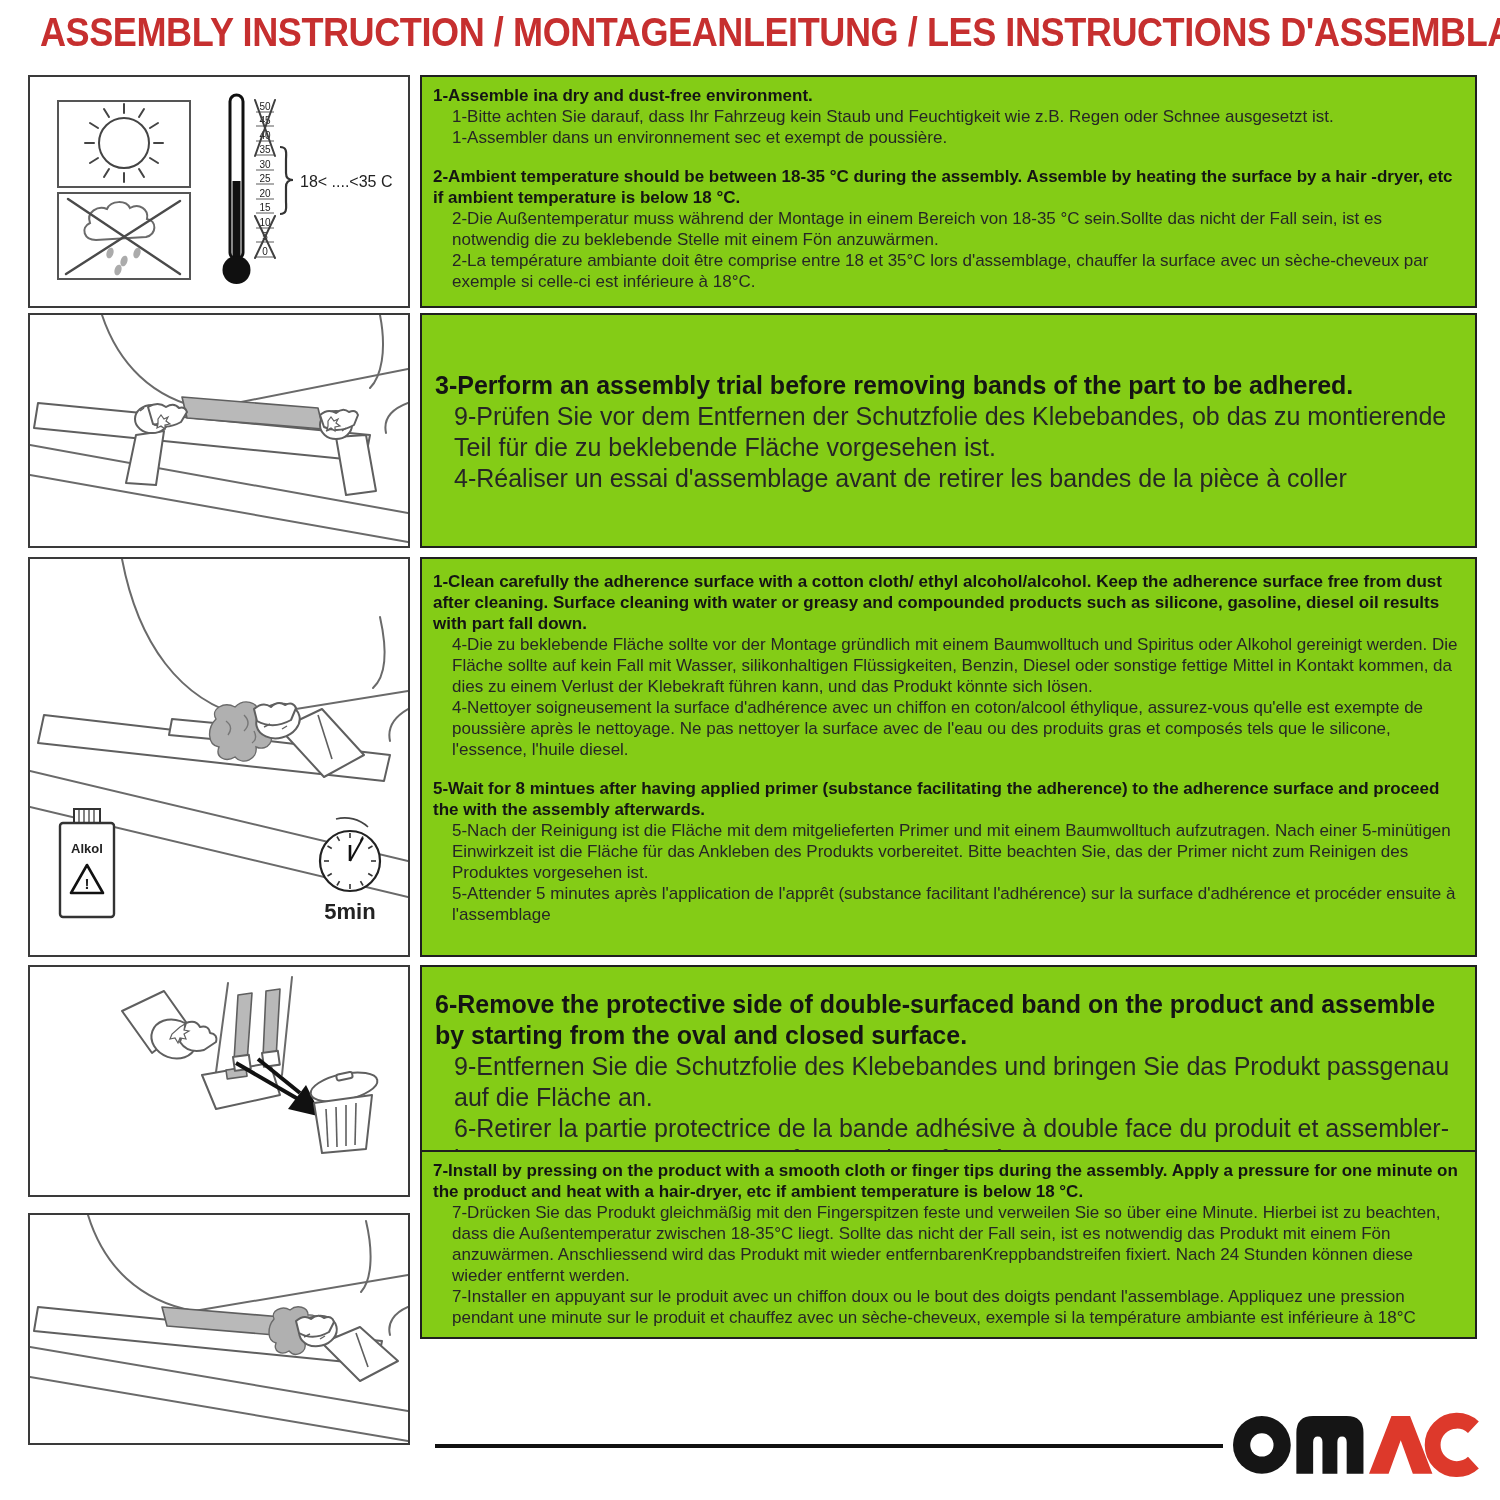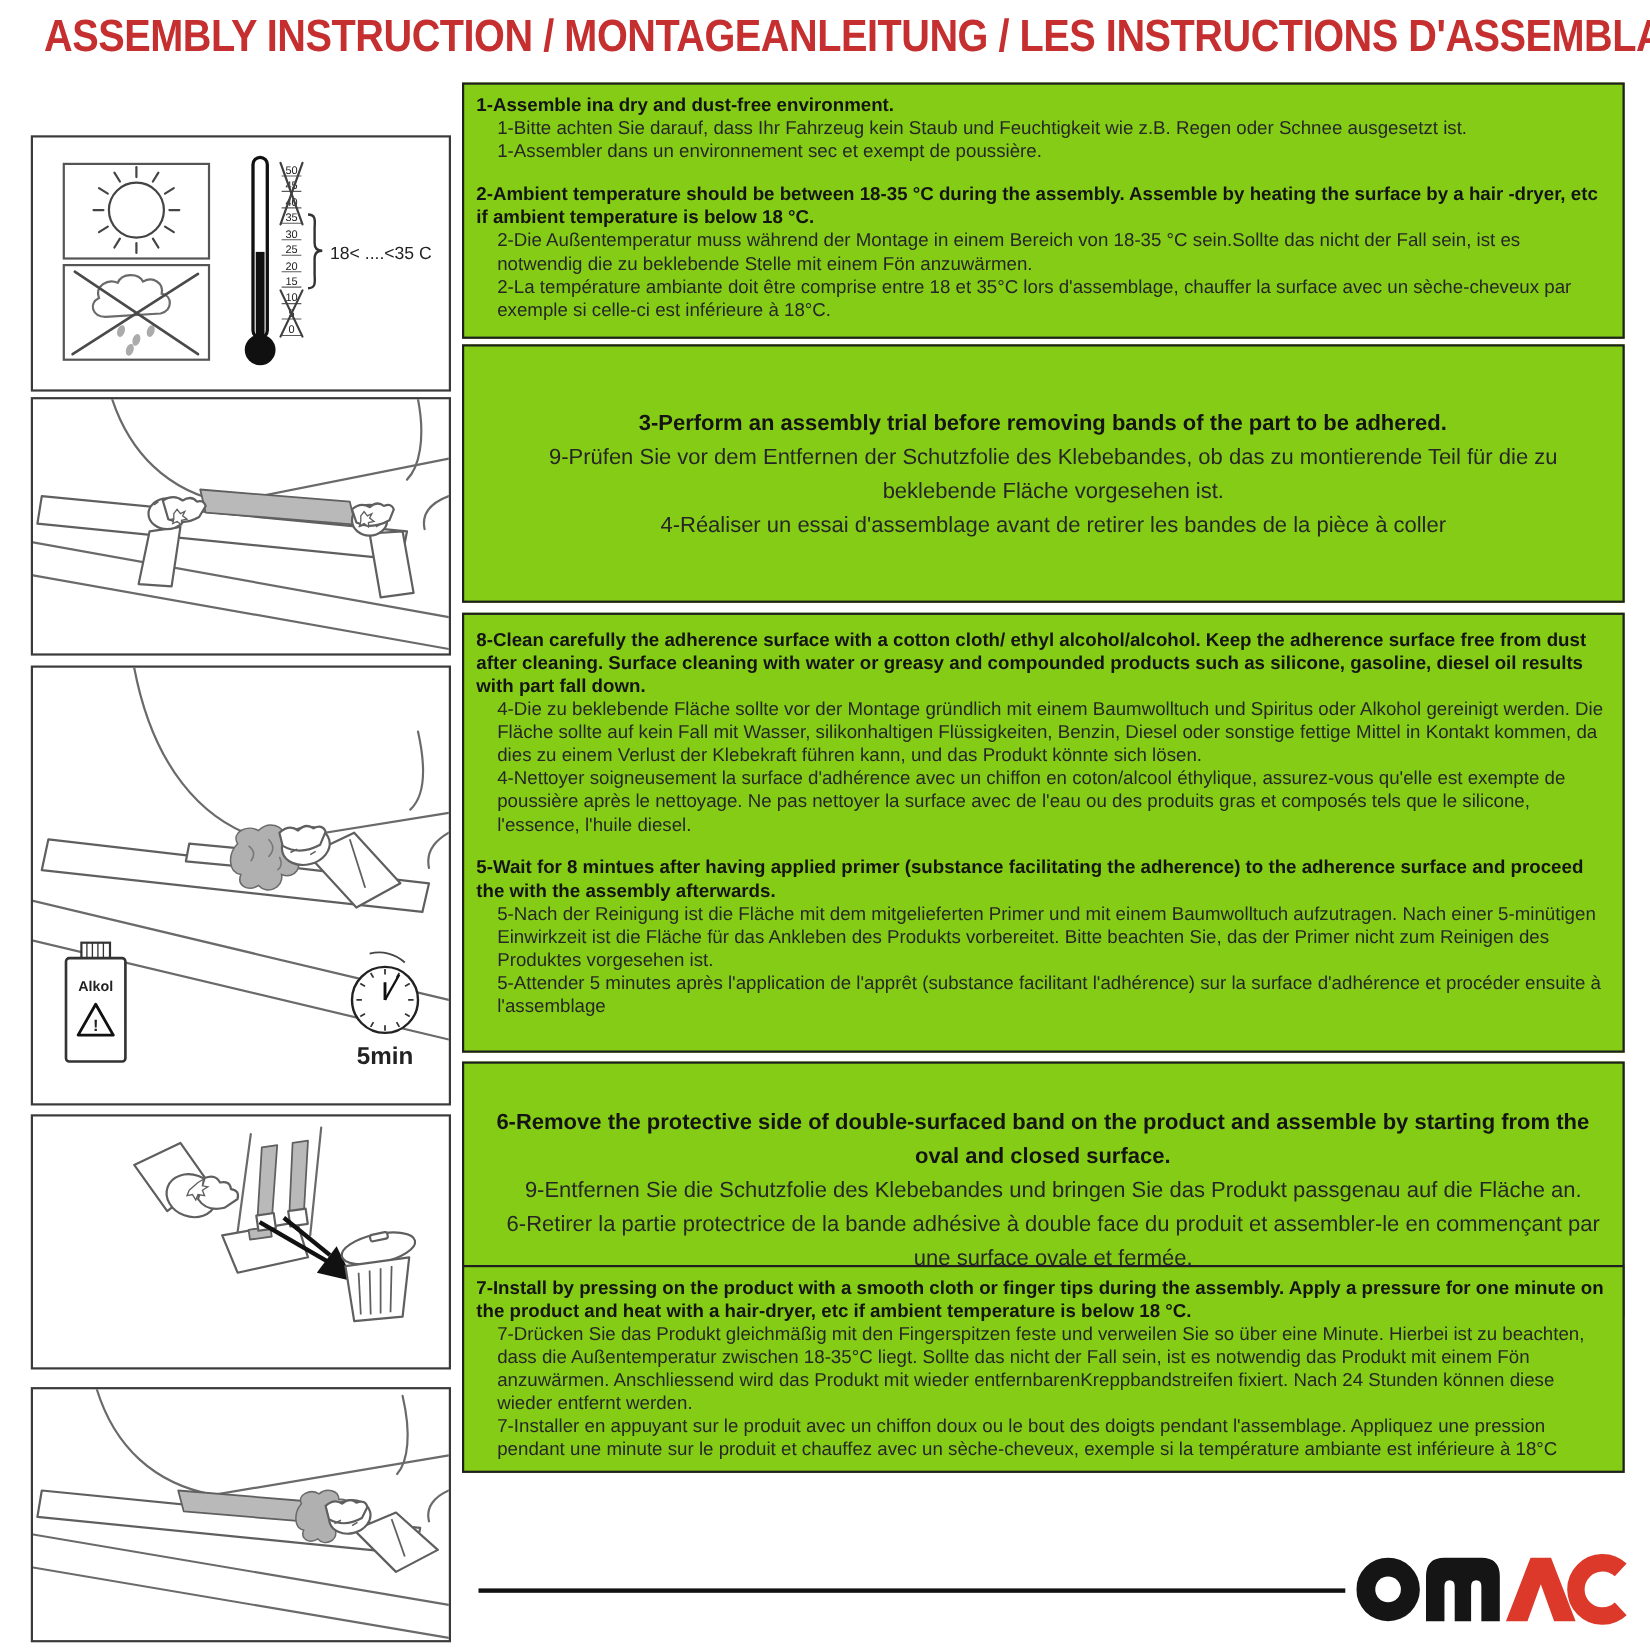--- a/index.html
+++ b/index.html
@@ -9,29 +9,29 @@
   #page-title{
     top:10px;left:40px;
     font-size:41px;font-weight:700;line-height:44px;
     white-space:nowrap;
     transform:scaleX(.88);transform-origin:left top;
     letter-spacing:-0.5px;
   }
   
   .illu-box{
     left:28px;width:382px;background:#fff;
-    border:2px solid #3a3a3a;box-sizing:border-box;margin-top:48px;
+    border:2px solid #3a3a3a;box-sizing:border-box;
   }
   .text-box{
     left:420px;width:1057px;background:#84cc16;
     border:2px solid #1f1f1f;box-sizing:border-box;
     padding:8px 14px 6px 11px;
   }
   .text-box.small{font-size:17px;line-height:21px;}
-  .text-box.large{font-size:20px;line-height:31px;display:flex;flex-direction:column;justify-content:center;padding-left:13px;text-align:center;}
+  .text-box.large{font-size:25px;line-height:31px;display:flex;flex-direction:column;justify-content:center;padding-left:13px;}
   .sec{margin:0 0 18px 0;}
   .sec:last-child{margin-bottom:0;}
   .sec p{margin:0;}
   .sec .en{font-weight:700;color:#141414;}
   .sec .de,.sec .fr{font-weight:400;color:#262626;margin-left:19px;}
   
   svg .ln{fill:none;stroke:#6a6a6a;stroke-width:2;stroke-linecap:round;stroke-linejoin:round;}
   svg .wh{fill:#ffffff;stroke:#5f5f5f;stroke-width:2;stroke-linejoin:round;}
   svg .gry{fill:#b9b9b9;stroke:#5f5f5f;stroke-width:1.6;stroke-linejoin:round;}
   svg .gry2{fill:#b0b0b0;stroke:#6a6a6a;stroke-width:1.4;}
@@ -229,21 +229,21 @@
       </g>
       <line x1="320" y1="302" x2="333" y2="279" stroke="#111" stroke-width="2"></line>
       <line x1="320" y1="302" x2="320" y2="286" stroke="#111" stroke-width="2.6"></line>
       <text x="320" y="360" font-size="22" font-weight="bold" text-anchor="middle" fill="#111">5min</text>
     </g>
   </svg>
 </div>
 
 <div class="abs text-box small" style="top:557px;height:400px;padding-top:12px;">
   <div class="sec">
-    <p class="en">8-Clean carefully the adherence surface with a cotton cloth/ ethyl alcohol/alcohol. Keep the adherence surface free from dust after cleaning. Surface cleaning with water or greasy and compounded products such as silicone, gasoline, diesel oil results with part fall down.</p>
+    <p class="en">1-Clean carefully the adherence surface with a cotton cloth/ ethyl alcohol/alcohol. Keep the adherence surface free from dust after cleaning. Surface cleaning with water or greasy and compounded products such as silicone, gasoline, diesel oil results with part fall down.</p>
     <p class="de">4-Die zu beklebende Fläche sollte vor der Montage gründlich mit einem Baumwolltuch und Spiritus oder Alkohol gereinigt werden. Die Fläche sollte auf kein Fall mit Wasser, silikonhaltigen Flüssigkeiten, Benzin, Diesel oder sonstige fettige Mittel in Kontakt kommen, da dies zu einem Verlust der Klebekraft führen kann, und das Produkt könnte sich lösen.</p>
     <p class="fr">4-Nettoyer soigneusement la surface d'adhérence avec un chiffon en coton/alcool éthylique, assurez-vous qu'elle est exempte de poussière après le nettoyage. Ne pas nettoyer la surface avec de l'eau ou des produits gras et composés tels que le silicone, l'essence, l'huile diesel.</p>
   </div>
   <div class="sec">
     <p class="en">5-Wait for 8 mintues after having applied primer (substance facilitating the adherence) to the adherence surface and proceed the with the assembly afterwards.</p>
     <p class="de">5-Nach der Reinigung ist die Fläche mit dem mitgelieferten Primer und mit einem Baumwolltuch aufzutragen. Nach einer 5-minütigen Einwirkzeit ist die Fläche für das Ankleben des Produkts vorbereitet. Bitte beachten Sie, das der Primer nicht zum Reinigen des Produktes vorgesehen ist.</p>
     <p class="fr">5-Attender 5 minutes après l'application de l'apprêt (substance facilitant l'adhérence) sur la surface d'adhérence et procéder ensuite à l'assemblage</p>
   </div>
 </div>
 

